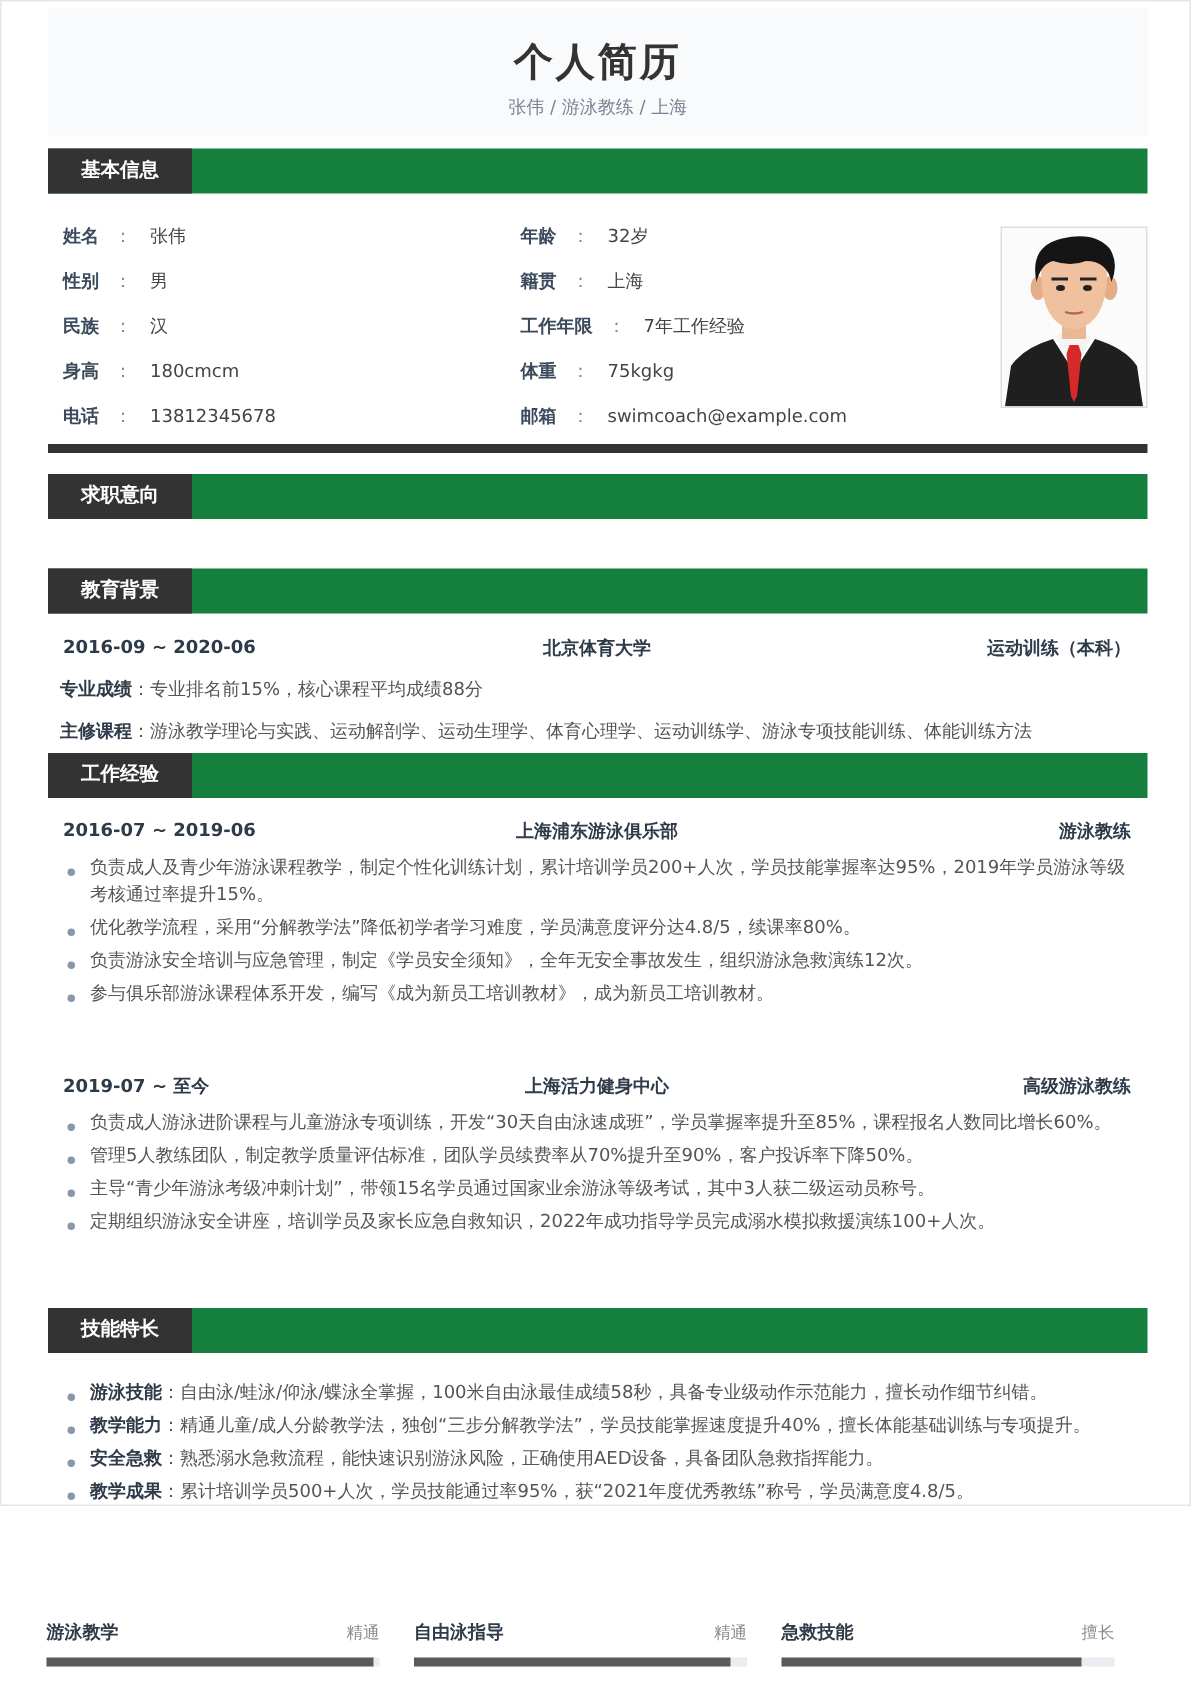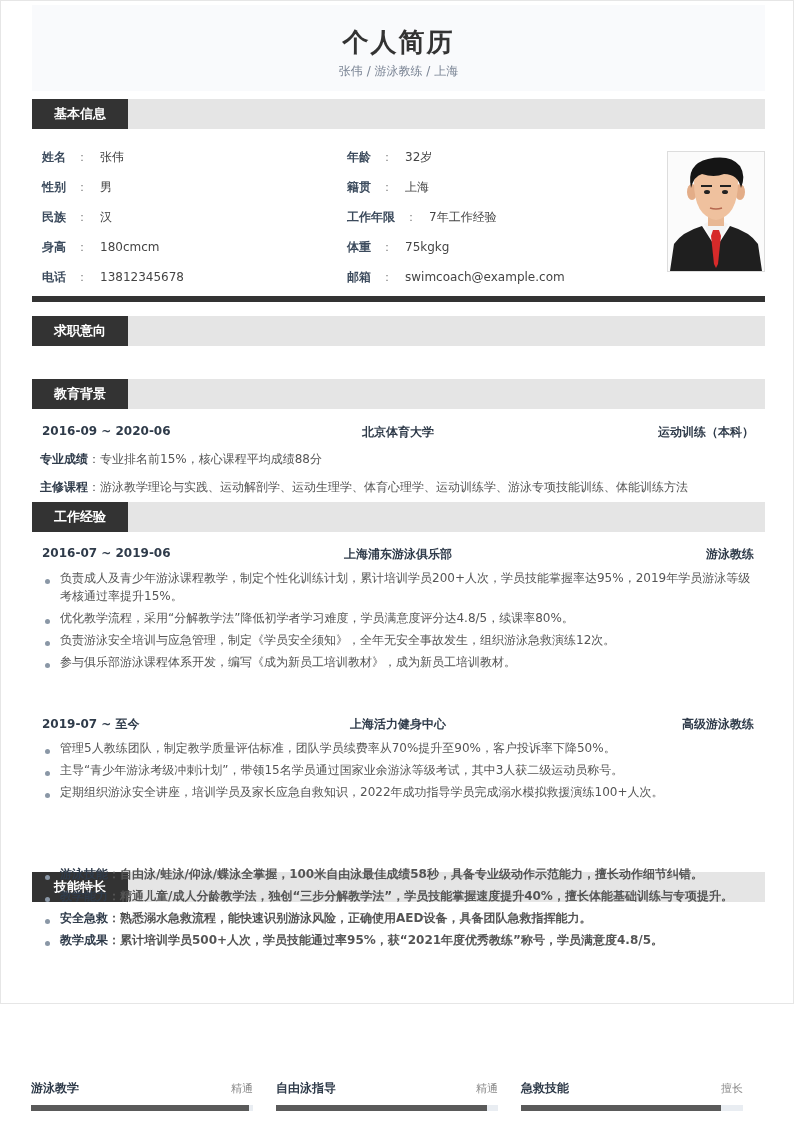--- a/index.html
+++ b/index.html
@@ -3,21 +3,21 @@
 <meta charset="utf-8">
 <style>
   * { box-sizing: border-box; margin: 0; padding: 0; }
   html, body { width: 794px; height: 1123px; background: #ffffff; overflow: hidden; }
   body { font-family: "DejaVu Sans", "Liberation Sans", sans-serif; color: #444; font-size: 12px; position: relative; }
   .page { position: absolute; left: 0; top: 0; width: 794px; height: 1004px; border: 1px solid #e6e6e6; }
   .header { position: absolute; left: 31px; top: 4px; width: 733px; height: 86px; background: #f9fafc; text-align: center; }
   .header .title { font-size: 26px; font-weight: bold; color: #333; letter-spacing: 2px; margin-top: 20px; line-height: 34px; }
   .header .subtitle { font-size: 12px; color: #7a8494; margin-top: 4px; }
 
-  .sec { position: absolute; left: 31px; width: 733px; height: 30px; background: #e5e5e5; }
+  .sec { position: absolute; left: 31px; width: 733px; height: 30px; background: #15803d; }
   .sec .tag { display: inline-block; width: 96px; height: 30px; background: #333333; color: #fff; font-weight: bold; font-size: 13px; line-height: 30px; text-align: center; }
 
   .info-grid { position: absolute; left: 41px; top: 141px; width: 610px; }
   .info-row { height: 30px; display: flex; }
   .info-cell { width: 305px; display: flex; align-items: center; font-size: 12px; }
   .info-cell .lbl { font-weight: bold; color: #3b4a5c; }
   .info-cell .colon { color: #8a8a8a; margin: 0 12px 0 10px; }
   .info-cell .val { color: #444; }
   .photo { position: absolute; left: 666px; top: 150px; width: 98px; height: 121px; border: 1px solid #ddd; background: #fdfdfd; overflow: hidden; }
   .divider-thick { position: absolute; left: 31px; top: 295px; width: 733px; height: 6px; background: #333; }
@@ -187,29 +187,30 @@
     <li>负责游泳安全培训与应急管理，制定《学员安全须知》，全年无安全事故发生，组织游泳急救演练12次。</li>
     <li>参与俱乐部游泳课程体系开发，编写《成为新员工培训教材》，成为新员工培训教材。</li>
   </ul>
 
   <div class="row3" style="top:715px;">
     <div>2019-07 ~ 至今</div>
     <div class="c">上海活力健身中心</div>
     <div class="r">高级游泳教练</div>
   </div>
   <ul class="bullets" style="top:738px;">
+    <li>负责成人游泳进阶课程与儿童游泳专项训练，开发“30天自由泳速成班”，学员掌握率提升至85%，课程报名人数同比增长60%。</li>
     <li>管理5人教练团队，制定教学质量评估标准，团队学员续费率从70%提升至90%，客户投诉率下降50%。</li>
     <li>主导“青少年游泳考级冲刺计划”，带领15名学员通过国家业余游泳等级考试，其中3人获二级运动员称号。</li>
     <li>定期组织游泳安全讲座，培训学员及家长应急自救知识，2022年成功指导学员完成溺水模拟救援演练100+人次。</li>
   </ul>
 
   <div class="sec" style="top:871px;">
     <span class="tag">技能特长</span>
   </div>
-  <ul class="bullets" style="top:864px;font-weight:bold;">
+  <ul class="bullets" style="top:918px;">
     <li><b>游泳技能</b><span>：自由泳/蛙泳/仰泳/蝶泳全掌握，100米自由泳最佳成绩58秒，具备专业级动作示范能力，擅长动作细节纠错。</span></li>
     <li><b>教学能力</b><span>：精通儿童/成人分龄教学法，独创“三步分解教学法”，学员技能掌握速度提升40%，擅长体能基础训练与专项提升。</span></li>
     <li><b>安全急救</b><span>：熟悉溺水急救流程，能快速识别游泳风险，正确使用AED设备，具备团队急救指挥能力。</span></li>
     <li><b>教学成果</b><span>：累计培训学员500+人次，学员技能通过率95%，获“2021年度优秀教练”称号，学员满意度4.8/5。</span></li>
   </ul>
 
   <div class="skills">
     <div class="skill">
       <div class="top">
           <span class="name">游泳教学</span>

